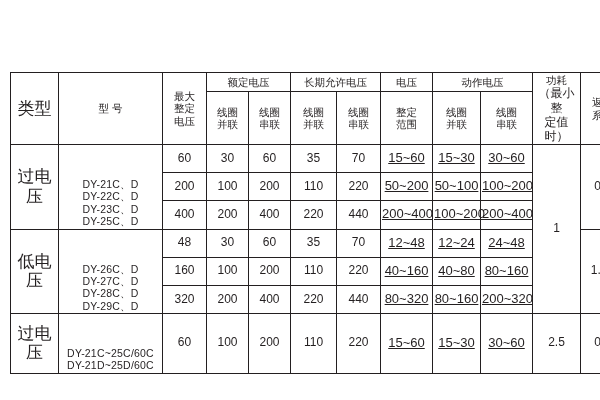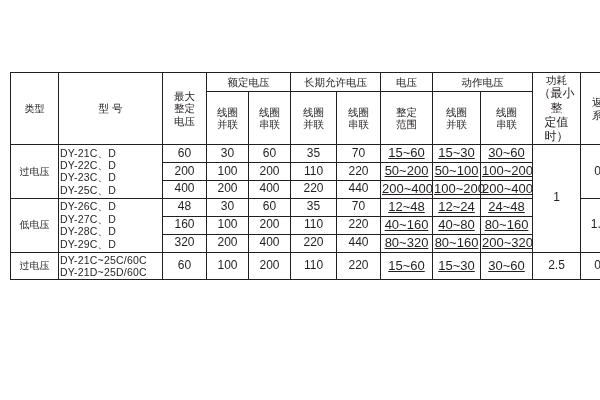--- a/index.html
+++ b/index.html
@@ -35,25 +35,25 @@
     align-items:center;
     justify-content:center;
     line-height:1.18;
   }
   .model{
     text-align:left;
     padding-left:10px;
     white-space:nowrap;
     letter-spacing:0.2px;
   }
-  .model .vstack{align-items:flex-start;}
+  .model .vstack{align-items:center;margin-top:32px;}
   .hdr-tall{height:16px;}
   .num{font-size:12px;}
   .rng{font-size:13px;white-space:nowrap;text-decoration:underline;}
-  .type-cell{font-size:10px;}
+  .type-cell{font-size:17px;}
   .small{font-size:12px;}
 </style>
 </head>
 <body>
 
 <div class="sheet">
   <table class="spec">
     <colgroup>
       <col style="width:48px">
       <col style="width:104px">

